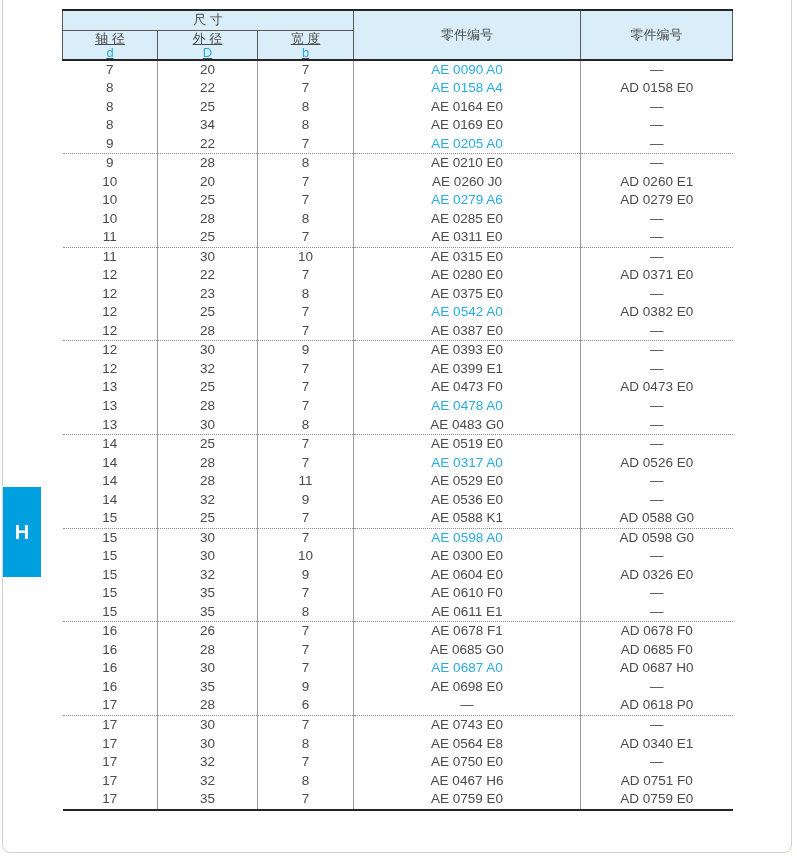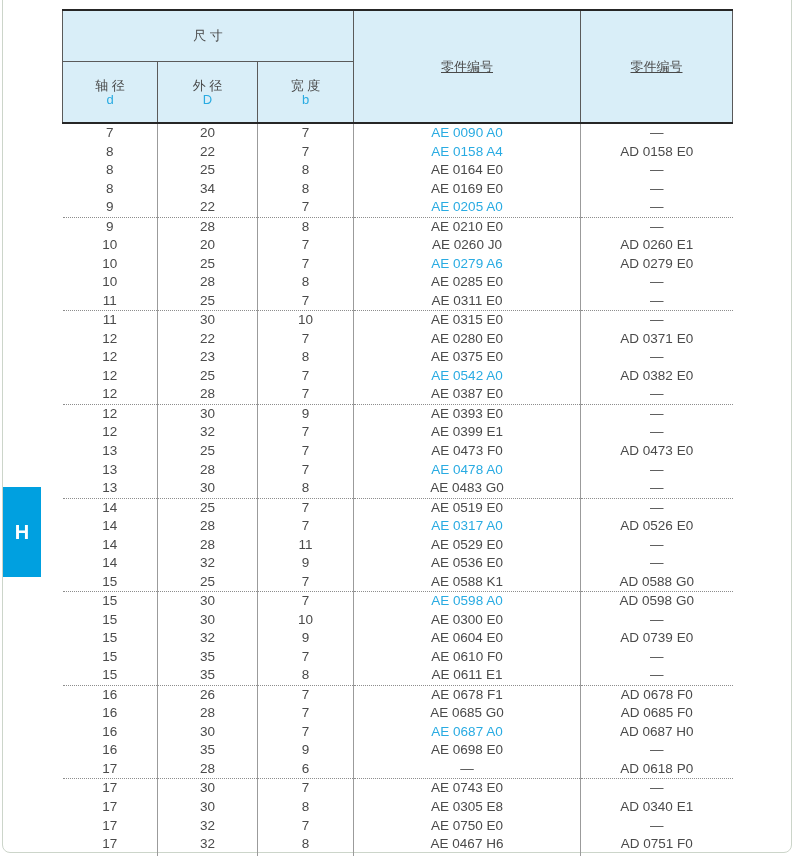--- a/index.html
+++ b/index.html
@@ -29,26 +29,26 @@
   table.spec-table {
     position:absolute; left:62px; top:9px; width:670px;
     border-collapse:collapse; table-layout:fixed;
   }
   thead th {
     background:var(--header-bg, #d9eef8);
     font-weight:normal;
     font-size:13px;
     color:var(--text, #4a4a4a);
     border:1px solid #5a5a5a;
-    padding:16px;
+    padding:0;
   }
   thead tr.hrow-a th { border-top:2px solid #262626; height:20px; }
-  thead th.part-hdr  { border-top:2px solid #262626;text-decoration:underline; }
+  thead th.part-hdr  { border-top:2px solid #262626; }
   thead tr.hrow-b th, thead th.part-hdr { border-bottom:2px solid #262626; }
-  thead tr.hrow-b th { height:28px; vertical-align:middle; }
+  thead tr.hrow-b th { height:28px; vertical-align:middle;text-decoration:underline; }
   .sub-hdr .zh { line-height:14px; padding-top:1px; }
   .sub-hdr .sym {
     line-height:13px; color:var(--accent-blue, #29abe2); font-size:13px;
   }
   tbody td {
     height:18.55px; padding:0;
     text-align:center; vertical-align:middle;
     font-size:13.5px; line-height:18.5px;
     color:var(--text, #4a4a4a);
     border-left:1px solid #9b9b9b; border-right:1px solid #9b9b9b;
@@ -286,21 +286,21 @@
         <td>30</td>
         <td>10</td>
         <td>AE 0300 E0</td>
         <td>—</td>
       </tr>
       <tr>
         <td>15</td>
         <td>32</td>
         <td>9</td>
         <td>AE 0604 E0</td>
-        <td>AD 0739 E0</td>
+        <td>AD 0326 E0</td>
       </tr>
       <tr>
         <td>15</td>
         <td>35</td>
         <td>7</td>
         <td>AE 0610 F0</td>
         <td>—</td>
       </tr>
       <tr class="group-end">
         <td>15</td>
@@ -348,21 +348,21 @@
         <td>17</td>
         <td>30</td>
         <td>7</td>
         <td>AE 0743 E0</td>
         <td>—</td>
       </tr>
       <tr>
         <td>17</td>
         <td>30</td>
         <td>8</td>
-        <td>AE 0305 E8</td>
+        <td>AE 0564 E8</td>
         <td>AD 0340 E1</td>
       </tr>
       <tr>
         <td>17</td>
         <td>32</td>
         <td>7</td>
         <td>AE 0750 E0</td>
         <td>—</td>
       </tr>
       <tr>

